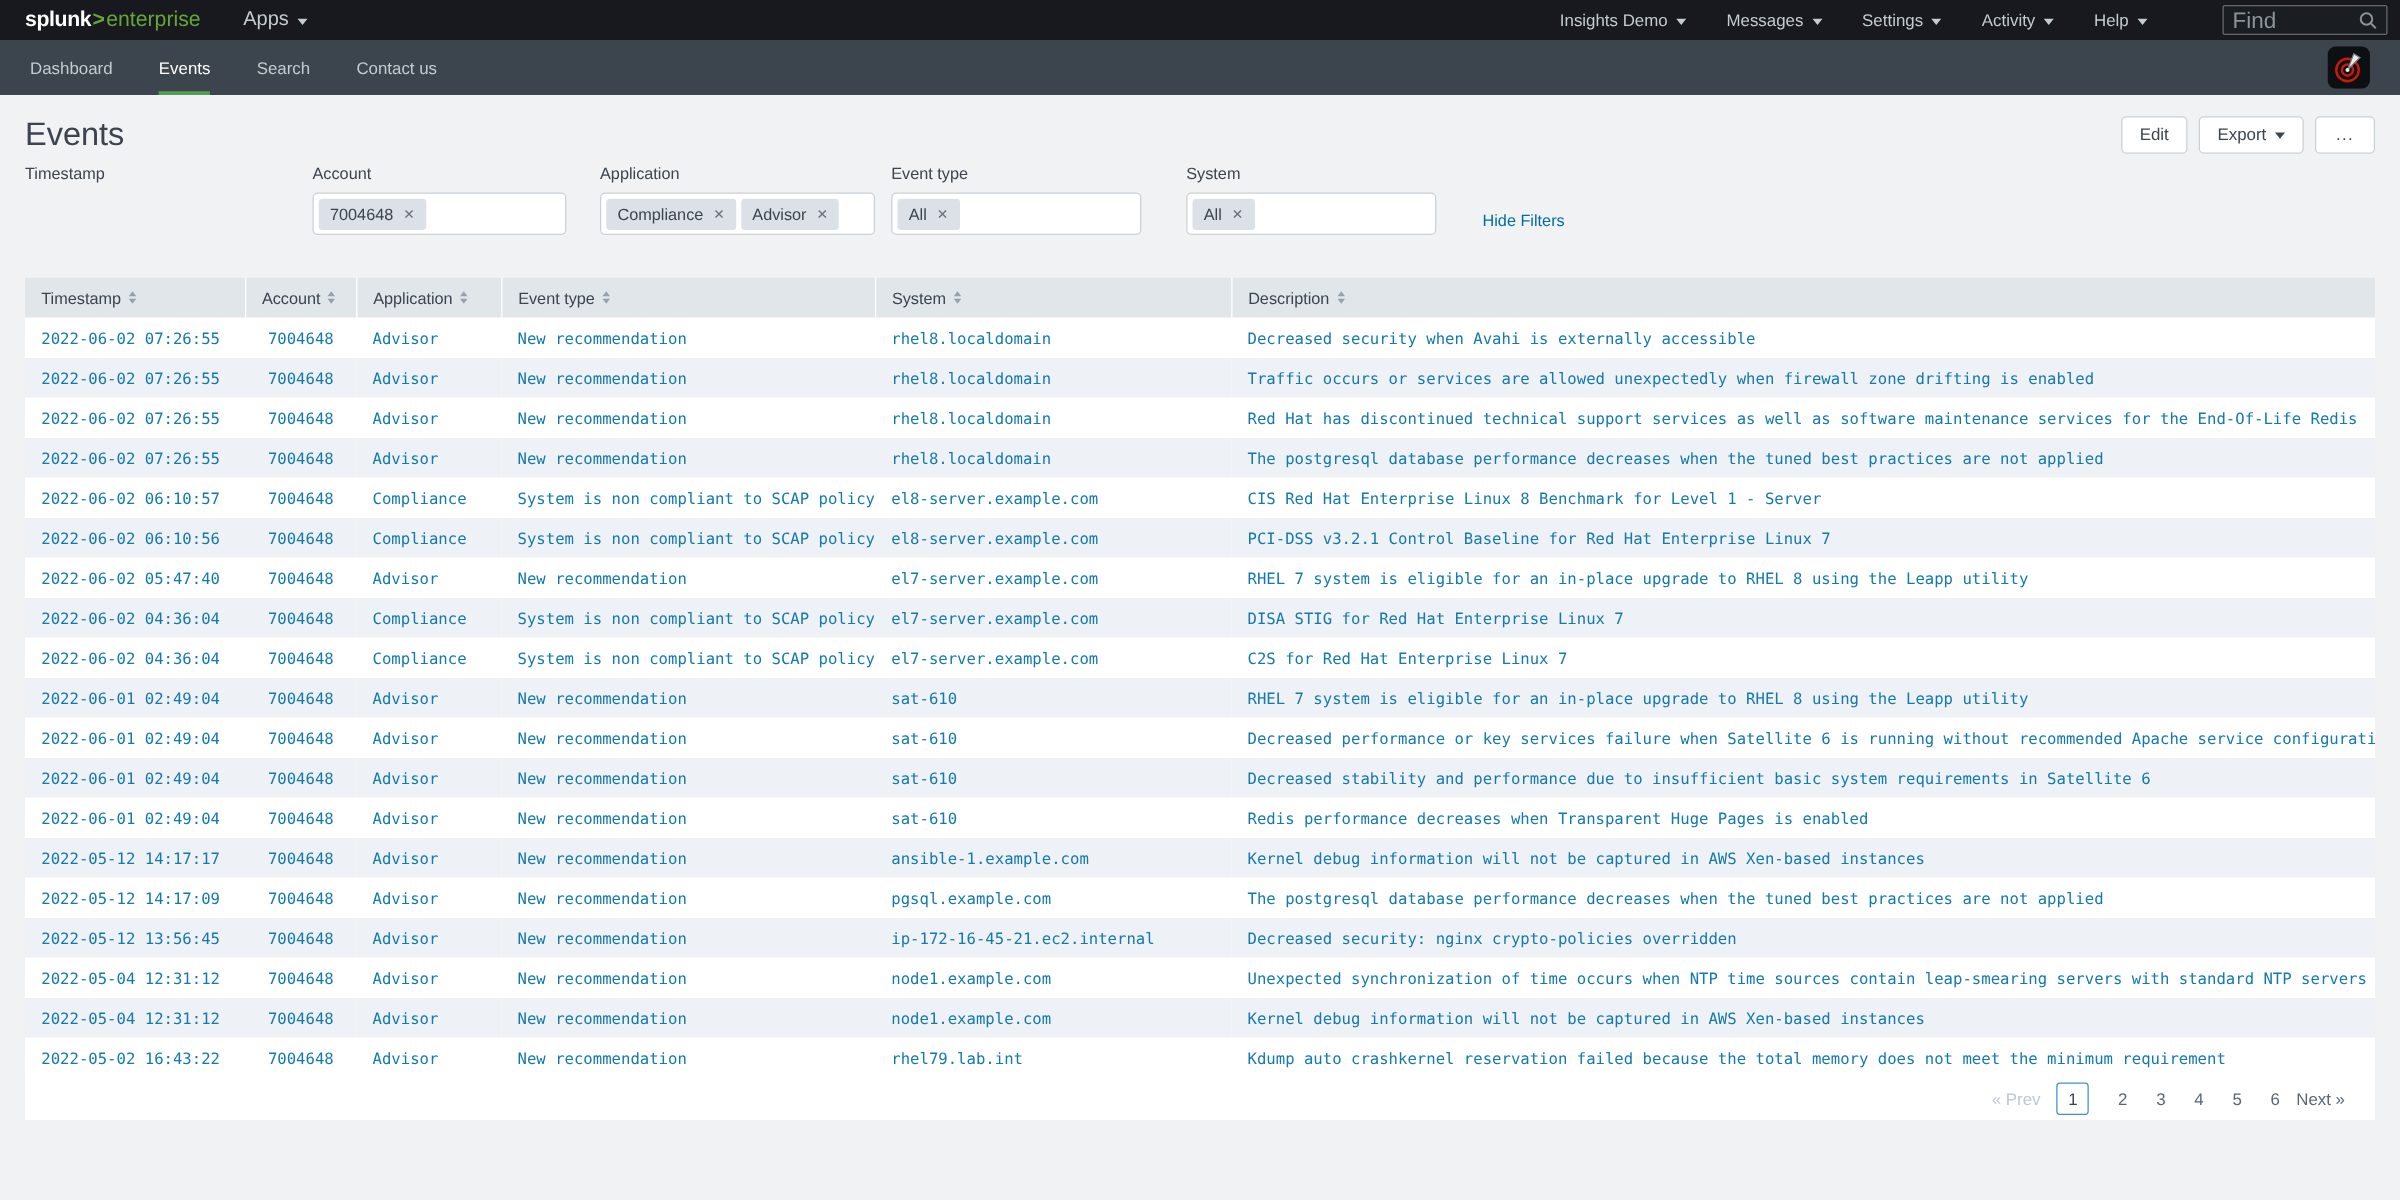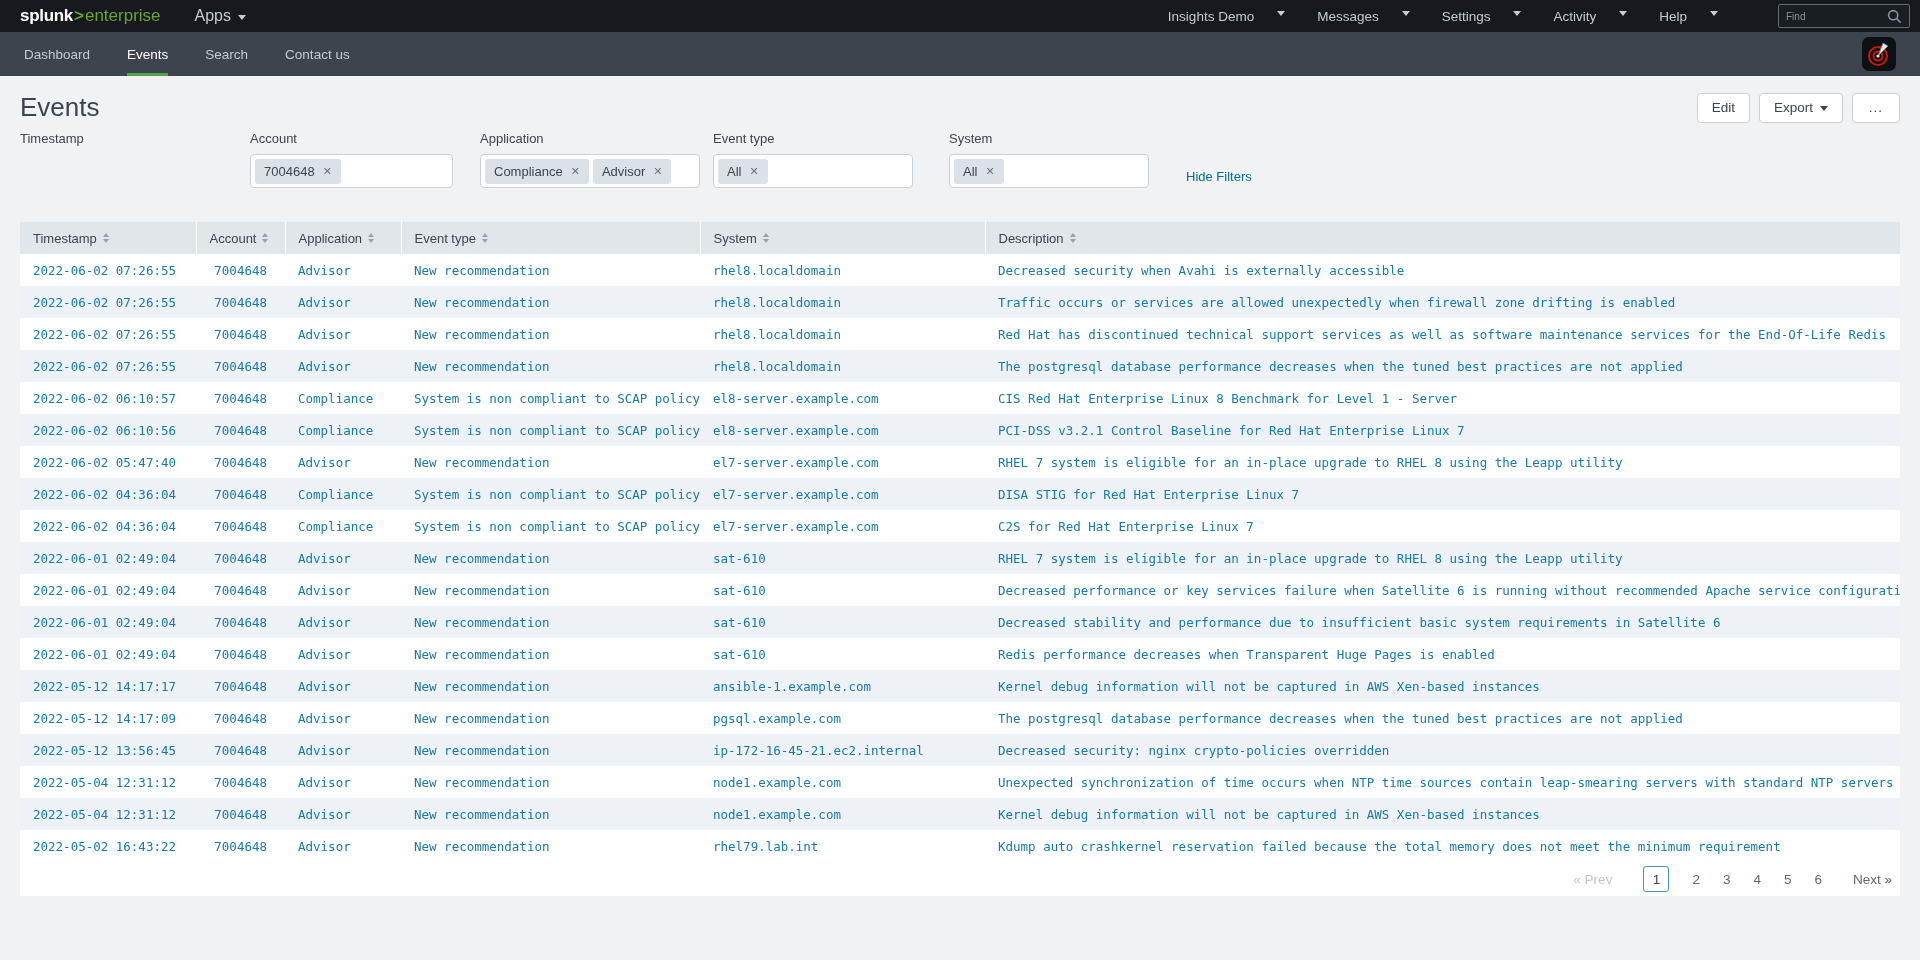--- a/index.html
+++ b/index.html
@@ -14,29 +14,29 @@
   .topbar{
     height:32px; background:#17191e; display:flex; align-items:center;
     padding:0 10px 0 20px; color:#c3ccd1;
   }
   .logo{ display:flex; align-items:flex-start; font-size:17px; cursor:pointer; }
   .logo .lg-splunk{ color:#ffffff; font-weight:700; letter-spacing:-0.3px; }
   .logo .lg-gt{ color:#65a637; font-weight:700; margin:0 1px; }
   .logo .lg-prod{ color:#65a637; font-weight:400; }
   .apps-menu{ margin-left:34px; font-size:16px; display:flex; align-items:center; cursor:pointer; }
   .topnav-right{ margin-left:auto; display:flex; align-items:center; gap:32px; font-size:13.5px; }
-  .menu-item{ display:flex; align-items:flex-start; cursor:pointer; white-space:nowrap;gap:16px; }
+  .menu-item{ display:flex; align-items:center; cursor:pointer; white-space:nowrap; }
   .caret{ width:0; height:0; border-left:4px solid transparent; border-right:4px solid transparent;
           border-top:5px solid currentColor; display:inline-block; margin-left:7px; margin-top:2px; }
   .find-box{
     width:132px; height:24px; border:1px solid #646b73; border-radius:2px;
     background:#1a1d22; display:flex; align-items:center; padding:0 7px; margin-left:28px;
   }
   .find-box input{
-    background:transparent; border:none; outline:none; color:#aab3bb; font-size:10px;
+    background:transparent; border:none; outline:none; color:#aab3bb; font-size:18px;
     width:100%; font-family:"Liberation Sans", sans-serif;
   }
   .find-box input::placeholder{ color:#8b939b; }
   .find-icon{ flex:0 0 auto; margin-left:4px; }
 
   
   .appbar{
     height:44px; background:#3c444d; display:flex; align-items:stretch; padding:0 24px;
   }
   .tabs{ display:flex; }
@@ -100,21 +100,21 @@
   tbody td{
     height:32px; font-family:"DejaVu Sans Mono", monospace; font-size:12.5px; color:#1379ae;
     padding:0 8px 0 13px; white-space:nowrap; overflow:hidden; cursor:pointer;
   }
   tbody tr:nth-child(even){ background:#eef1f5; }
   th.num, td.num{ text-align:right; padding-right:18px; }
 
   
   .pager{
     height:34px; background:#ffffff; display:flex; align-items:center; justify-content:flex-end;
-    padding-right:8px; gap:31px; font-size:13.5px;
+    padding-right:24px; gap:13px; font-size:13.5px;
   }
   .pg-prev{ color:#bfc7ce; cursor:default; }
   .pg-num{ color:#5c6772; cursor:pointer; }
   .pg-active{
     border:1px solid #4191c9; border-radius:3px; width:26px; height:26px;
     display:flex; align-items:center; justify-content:center; color:#3c444d; cursor:pointer;
   }
   .pg-next{ color:#5c6772; cursor:pointer; }
 </style>
 </head>

